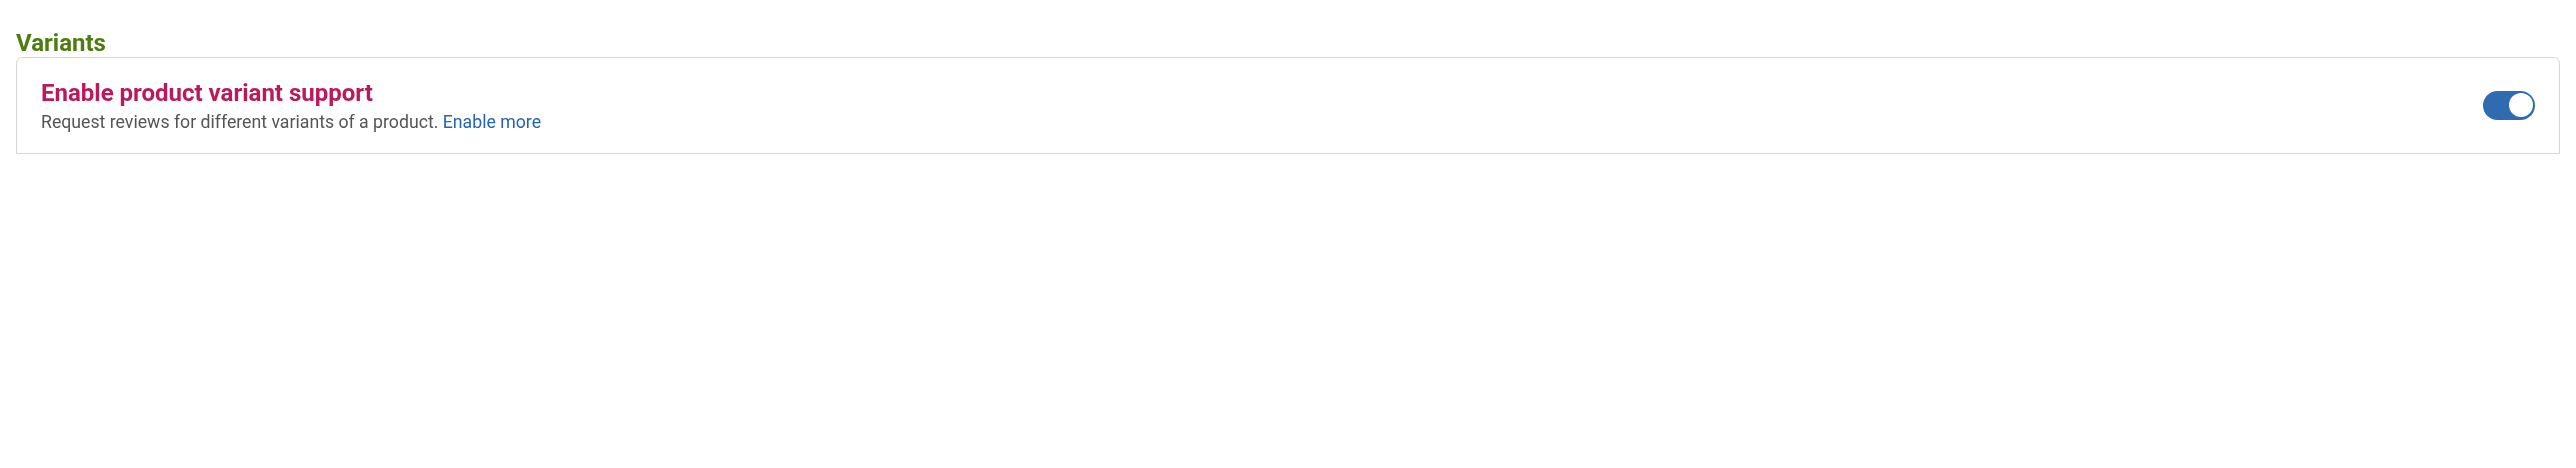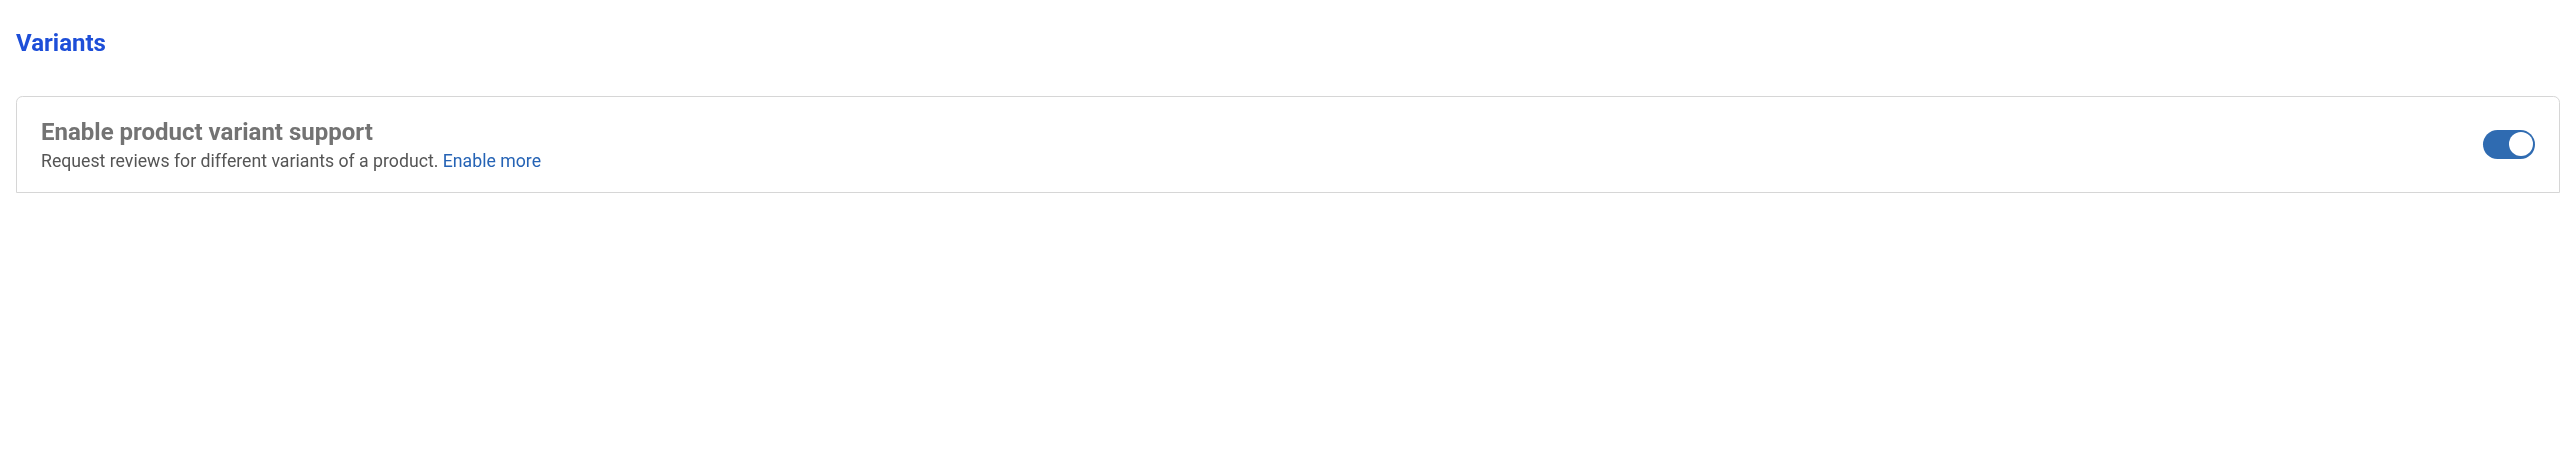--- a/index.html
+++ b/index.html
@@ -8,42 +8,41 @@
       box-sizing: border-box;
     }
     body {
       font-family: -apple-system, BlinkMacSystemFont, "Segoe UI", Roboto, Helvetica, Arial, sans-serif;
       background: #ffffff;
       padding: 29px 16px 0 16px;
     }
     .section-title {
       font-size: 24px;
       font-weight: 700;
-      color: #1d4ed8;
-      margin-bottom: 39px;
+      color: #4d7c0f;
     }
     .card {
       border: 0.8px solid #d6d6d6;
       border-radius: 6.4px;
       padding: 21px 24px;
       display: flex;
       justify-content: space-between;
       align-items: center;
       border-bottom-left-radius: 0;
       border-bottom-right-radius: 0;
     }
     .card-content {
       display: flex;
       flex-direction: column;
       gap: 4.8px;
     }
     .card-title {
       font-size: 24px;
       font-weight: 700;
-      color: #737373;
+      color: #be185d;
     }
     .card-description {
       font-size: 17.7px;
       color: #555555;
       font-weight: 400;
     }
     .learn-more {
       color: #2563b5;
       text-decoration: none;
       cursor: pointer;

